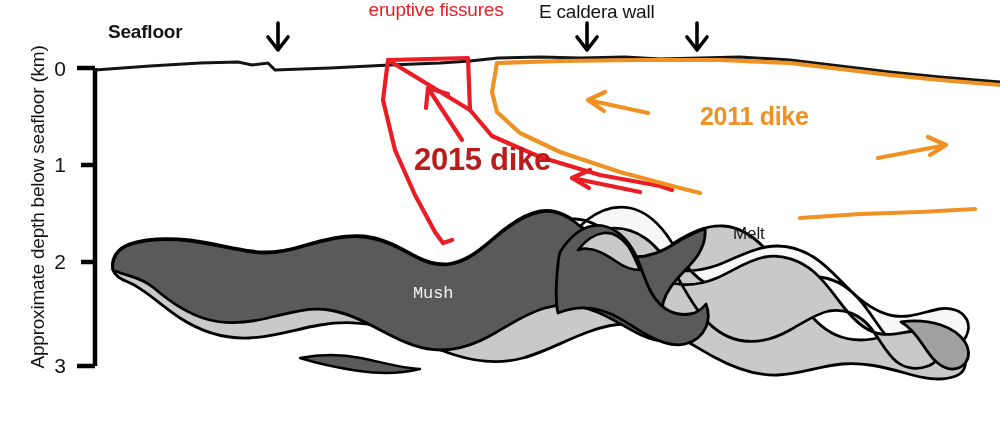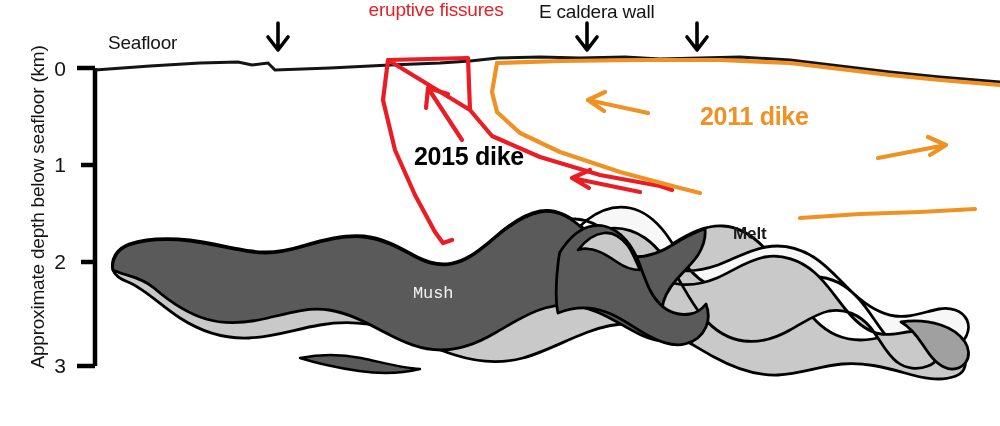--- a/index.html
+++ b/index.html
@@ -53,41 +53,40 @@
     color: #141414;
     letter-spacing: -0.2px;
   }
   .red-label {
     color: #ea1c24;
     font-size: 19px;
     text-align: center;
     letter-spacing: -0.2px;
   }
   .red-dike-label {
-    color: #000000;
-    font-size: 25px;
+    color: #b91c1c;
+    font-size: 31px;
     font-weight: bold;
     letter-spacing: -0.3px;
   }
   .orange-dike-label {
     color: #ef9123;
     font-size: 25px;
     font-weight: bold;
     letter-spacing: -0.3px;
   }
   .seafloor-label {
     font-size: 19px;
     color: #141414;
     letter-spacing: -0.2px;
   }
   .melt-label {
     font-size: 17px;
     color: #1a1a1a;
     letter-spacing: -0.1px;
-    font-weight: bold;
   }
   .mush-label {
     font-size: 17px;
     color: #f2f2f2;
     letter-spacing: -0.1px;
   }
 </style>
 </head>
 <body>
 
@@ -279,21 +278,21 @@
     <path fill="none" stroke="#000000" stroke-width="3.6" stroke-linecap="round" stroke-linejoin="round" d="M 697,23 L 697,48 M 687,37 L 697,50 L 707,37"></path>
   </svg>
 
   <div class="axis-title">Approximate depth below seafloor (km)</div>
 
   <div class="tick-label" style="left:40px; top:57px;">0</div>
   <div class="tick-label" style="left:40px; top:153px;">1</div>
   <div class="tick-label" style="left:40px; top:250px;">2</div>
   <div class="tick-label" style="left:40px; top:354px;">3</div>
 
-  <div class="lbl seafloor-label" style="left:108px; top:33px;">Seafloor</div>
+  <div class="lbl seafloor-label" style="left:108px; top:22px;font-weight:bold;">Seafloor</div>
 
 
   <div class="lbl red-label" style="left:366px; top:0px; width:140px;">
     <div>eruptive fissures</div>
   </div>
 
   <div class="lbl hdr-label" style="left:523px; top:2px;margin-left:16px;">E caldera wall</div>
 
 
   <div class="lbl red-dike-label" style="left:414px; top:143px;">2015 dike</div>

